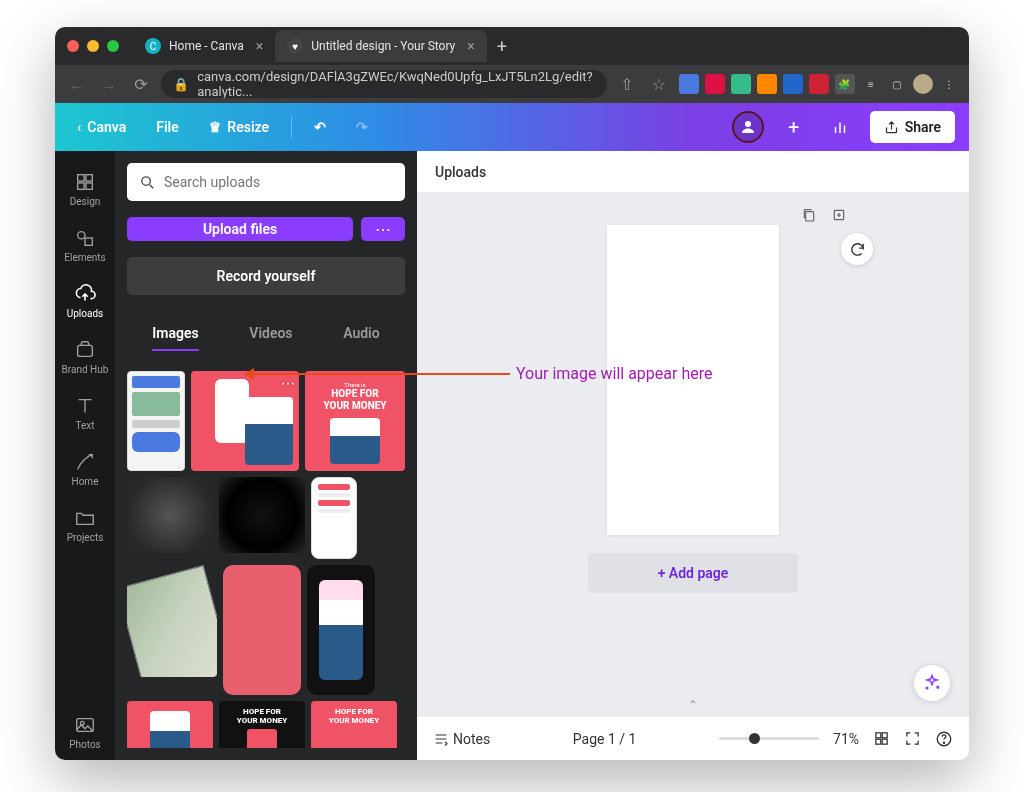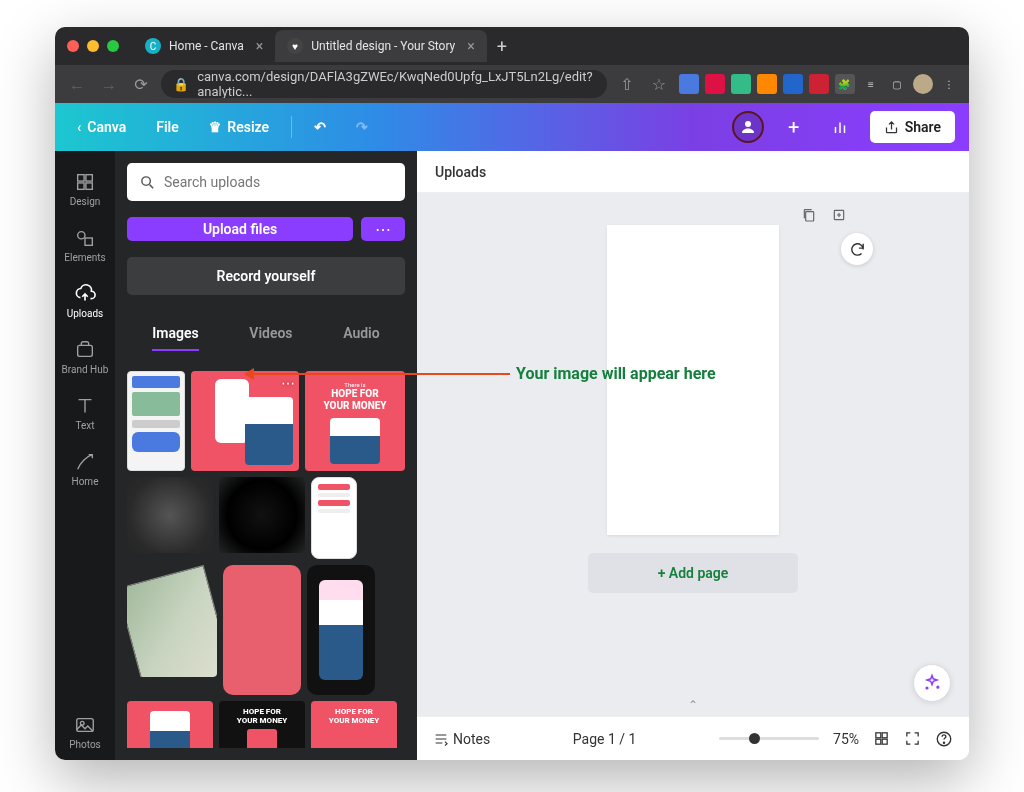--- a/index.html
+++ b/index.html
@@ -52,32 +52,32 @@
 .thumb{border-radius:4px;cursor:pointer;position:relative;overflow:hidden}
 .thumb .dots{position:absolute;top:4px;right:4px;color:#fff;font-size:14px;text-shadow:0 0 3px rgba(0,0,0,.6)}
 .panel-handle{position:absolute;right:-10px;top:50%;transform:translateY(-50%);width:10px;height:60px;background:#252627;border-radius:0 6px 6px 0;display:flex;align-items:center;justify-content:center;color:#999;font-size:10px;cursor:pointer}
 .canvas-area{flex:1;background:#fff;display:flex;flex-direction:column;overflow:hidden}
 .pos-bar{height:42px;border-bottom:1px solid #eee;display:flex;align-items:center;padding:0 18px;font-size:14px;color:#333;font-weight:500}
 .canvas-viewport{flex:1;background:#ebecf0;position:relative;display:flex;flex-direction:column;align-items:center;overflow:hidden}
 .page-tools{position:absolute;top:12px;right:120px;display:flex;gap:10px;color:#666}
 .page-tools .pt{width:20px;height:20px;cursor:pointer;display:flex;align-items:center;justify-content:center}
 .regen{position:absolute;top:40px;right:96px;width:32px;height:32px;background:#fff;border-radius:50%;box-shadow:0 1px 4px rgba(0,0,0,.15);display:flex;align-items:center;justify-content:center;cursor:pointer}
 .page{width:172px;height:310px;background:#fff;margin-top:32px;box-shadow:0 1px 3px rgba(0,0,0,.08)}
-.addpage{margin-top:18px;background:#e0e1e6;color:#15803d;font-size:14px;font-weight:600;padding:12px 70px;border-radius:5px;cursor:pointer}
+.addpage{margin-top:18px;background:#e0e1e6;color:#6d28d9;font-size:14px;font-weight:600;padding:12px 70px;border-radius:5px;cursor:pointer}
 .canvas-chevron{position:absolute;bottom:4px;left:50%;transform:translateX(-50%);color:#999;font-size:12px;cursor:pointer}
 .magic{position:absolute;bottom:14px;right:18px;width:38px;height:38px;background:#fff;border:1px solid #ddd;border-radius:50%;display:flex;align-items:center;justify-content:center;cursor:pointer;box-shadow:0 1px 6px rgba(0,0,0,.1)}
 .footer{height:44px;border-top:1px solid #eee;display:flex;align-items:center;padding:0 16px;gap:14px;font-size:14px;color:#333}
 .footer .spacer{flex:1}
 .zoom-track{width:100px;height:3px;background:#ddd;border-radius:2px;position:relative}
 .zoom-thumb{position:absolute;top:-4px;left:30px;width:11px;height:11px;background:#333;border-radius:50%}
 .ft-btn{cursor:pointer;display:flex;align-items:center;gap:4px}
 .annotation{position:absolute;top:364px;left:248px;display:flex;align-items:center;z-index:50;pointer-events:none}
 .arrow-line{width:262px;height:2px;background:#e8491b;position:relative}
 .arrow-line::before{content:"";position:absolute;left:-10px;top:-5px;border:6px solid transparent;border-right:10px solid #e8491b}
-.ann-text{color:#15803d;font-weight:700;font-size:16px;margin-left:6px}
+.ann-text{color:#a21caf;font-weight:400;font-size:16px;margin-left:6px}
 </style>
 </head>
 <body>
 
 <div class="browser">
 
   <div class="chrome-top">
     <div class="traffic">
       <div class="tl r"></div>
       <div class="tl y"></div>
@@ -197,20 +197,26 @@
               <path d="M5 5h14M12 5v14"></path>
             </svg>
           <span>Text</span>
         </div>
         <div class="rail-item">
           <svg class="ricon" viewBox="0 0 24 24" fill="none" stroke="currentColor" stroke-width="1.5">
               <path d="M4 20c3-8 10-14 16-16M16 4l4 0 0 4"></path>
             </svg>
           <span>Home</span>
         </div>
+        <div class="rail-item">
+          <svg class="ricon" viewBox="0 0 24 24" fill="none" stroke="currentColor" stroke-width="1.5">
+              <path d="M3 7h5l2 2h11v10H3z"></path>
+            </svg>
+          <span>Projects</span>
+        </div>
         <div style="flex:1"></div>
         <div class="rail-item">
           <svg class="ricon" viewBox="0 0 24 24" fill="none" stroke="currentColor" stroke-width="1.5">
               <rect x="3" y="5" width="18" height="14" rx="2"></rect>
               <circle cx="9" cy="10" r="2"></circle>
               <path d="M3 17l5-5 4 4 3-3 6 6"></path>
             </svg>
           <span>Photos</span>
         </div>
       </div>
@@ -330,21 +336,21 @@
                 <path d="M4 6h16M4 12h16M4 18h10M18 16l3 3-3 3"></path>
               </svg>
             <span>Notes</span>
           </div>
           <div class="spacer"></div>
           <span>Page 1 / 1</span>
           <div class="spacer"></div>
           <div class="zoom-track">
               <div class="zoom-thumb"></div>
             </div>
-          <span>75%</span>
+          <span>71%</span>
           <div class="ft-btn">
             <svg width="17" height="17" viewBox="0 0 24 24" fill="none" stroke="#333" stroke-width="1.8">
                 <rect x="4" y="4" width="7" height="7"></rect>
                 <rect x="13" y="4" width="7" height="7"></rect>
                 <rect x="4" y="13" width="7" height="7"></rect>
                 <rect x="13" y="13" width="7" height="7"></rect>
               </svg>
           </div>
           <div class="ft-btn">
             <svg width="17" height="17" viewBox="0 0 24 24" fill="none" stroke="#333" stroke-width="1.8">

